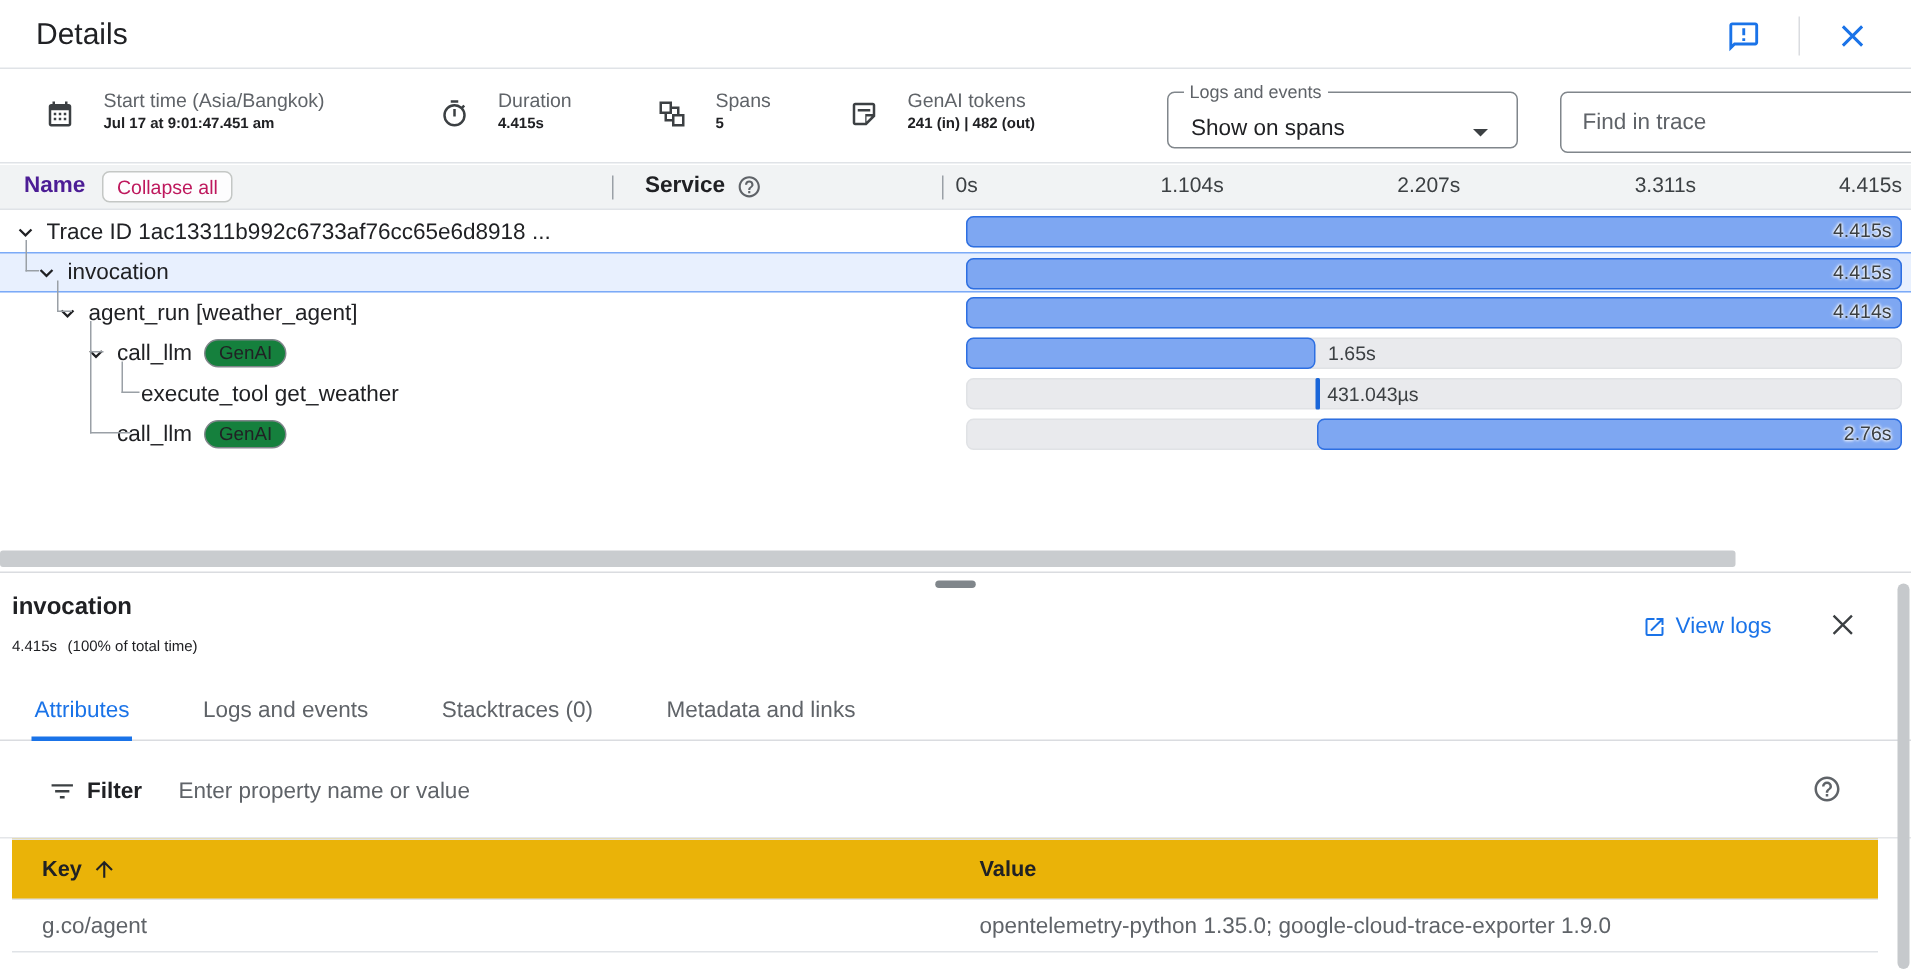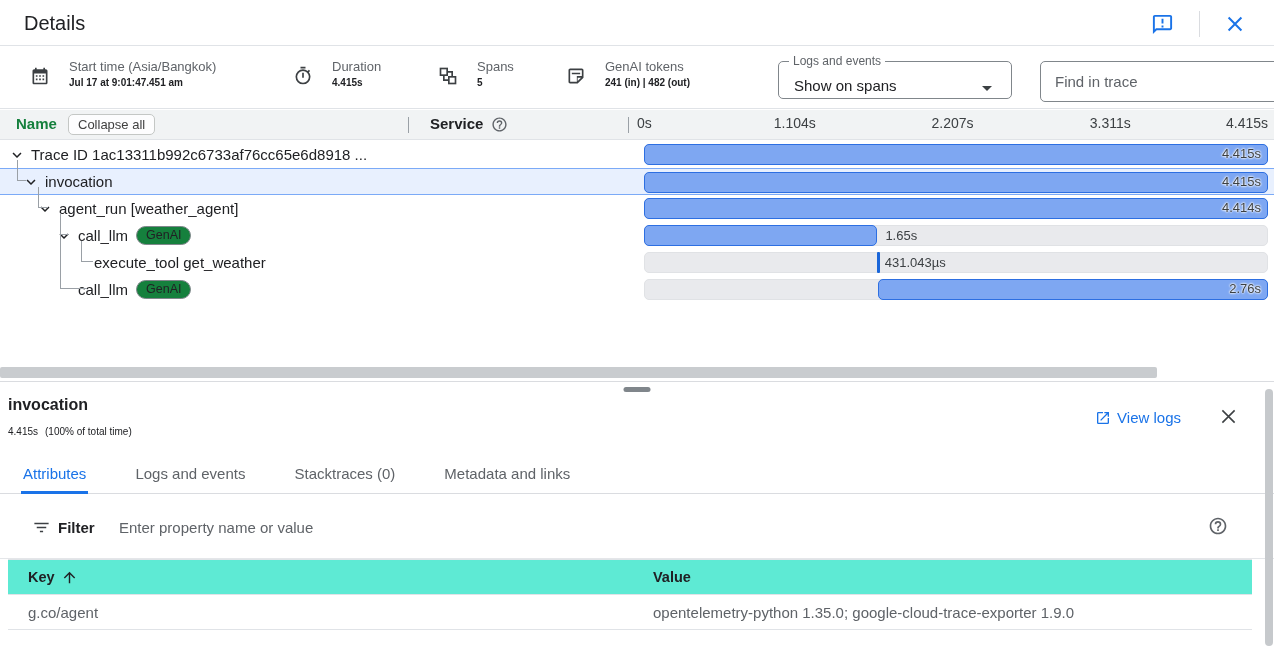--- a/index.html
+++ b/index.html
@@ -30,23 +30,23 @@
   .logs-arrow { position:absolute; right:12px; top:8px; color:#3c4043; }
 
   .find-input { position:absolute; left:1040px; top:15px; width:250px; height:41px;
     border:1px solid #80868b; border-radius:5px; padding:0 14px; font-size:15px;
     font-family:inherit; color:#202124; outline:none; }
   .find-input::placeholder { color:#5f6368; }
 
   
   .trace-head { position:absolute; top:110px; left:0; right:0; height:30px; background:#f1f3f4;
     border-bottom:1px solid #e0e3e7; }
-  .th-name { position:absolute; left:16px; top:5px; font-size:15px; font-weight:700; color:#15803d; }
+  .th-name { position:absolute; left:16px; top:5px; font-size:15px; font-weight:700; color:#4c1d95; }
   .collapse-chip { position:absolute; left:68px; top:4px; height:21px; line-height:19px;
-    padding:0 9px; font-size:13px; color:#404040; background:#fdfdfe; border:1px solid #c4c7c5;
+    padding:0 9px; font-size:13px; color:#be185d; background:#fdfdfe; border:1px solid #c4c7c5;
     border-radius:5px; cursor:pointer; }
   .col-div { position:absolute; top:7px; width:1px; height:16px; background:#9aa0a6; }
   .col-div.d1 { left:408px; } .col-div.d2 { left:628px; }
   .th-service { position:absolute; left:430px; top:5px; font-size:15px; font-weight:700; color:#202124; }
   .th-help { position:absolute; left:491px; top:6px; color:#5f6368; cursor:pointer; }
   .ticks { position:absolute; left:637px; right:6px; top:5px; height:20px; font-size:14px; color:#3c4043; }
   .tick { position:absolute; top:0; white-space:nowrap; }
   .tick.t0 { left:0; } .tick.t1 { left:25%; transform:translateX(-50%); }
   .tick.t2 { left:50%; transform:translateX(-50%); } .tick.t3 { left:75%; transform:translateX(-50%); }
   .tick.t4 { right:0; }
@@ -94,21 +94,21 @@
 
   .filter-row { position:absolute; left:0; right:0; top:113px; height:64px; border-bottom:1px solid #e4e6e9; }
   .filter-icon { position:absolute; left:32px; top:23px; color:#3c4043; }
   .filter-label { position:absolute; left:58px; top:24px; font-size:15px; font-weight:700; color:#202124; }
   .filter-input { position:absolute; left:119px; top:18px; width:900px; height:28px; border:none; outline:none;
     font-size:15px; font-family:inherit; color:#202124; }
   .filter-input::placeholder { color:#5f6368; }
   .filter-help { position:absolute; right:46px; top:21px; color:#5f6368; cursor:pointer; }
 
   .attr-table { position:absolute; left:8px; right:22px; top:177px; }
-  .attr-head { height:36px; background:#5eead4; border-top:1px solid #e0e3e7; border-bottom:1px solid #e0e3e7;
+  .attr-head { height:41px; background:#eab308; border-top:1px solid #e0e3e7; border-bottom:1px solid #e0e3e7;
     display:flex; align-items:center; font-size:14.5px; font-weight:700; color:#202124; }
   .col-key { width:645px; padding-left:20px; display:flex; align-items:center; gap:6px; }
   .sort-arrow { color:#202124; cursor:pointer; }
   .attr-row { height:35px; display:flex; align-items:center; font-size:15px; color:#5f6368;
     border-bottom:1px solid #e0e3e7; }
 
   .vscroll { position:absolute; right:1px; top:7px; bottom:0; width:8px; background:#c6c9cc; border-radius:4px; cursor:pointer; }
 </style>
 </head>
 <body>

